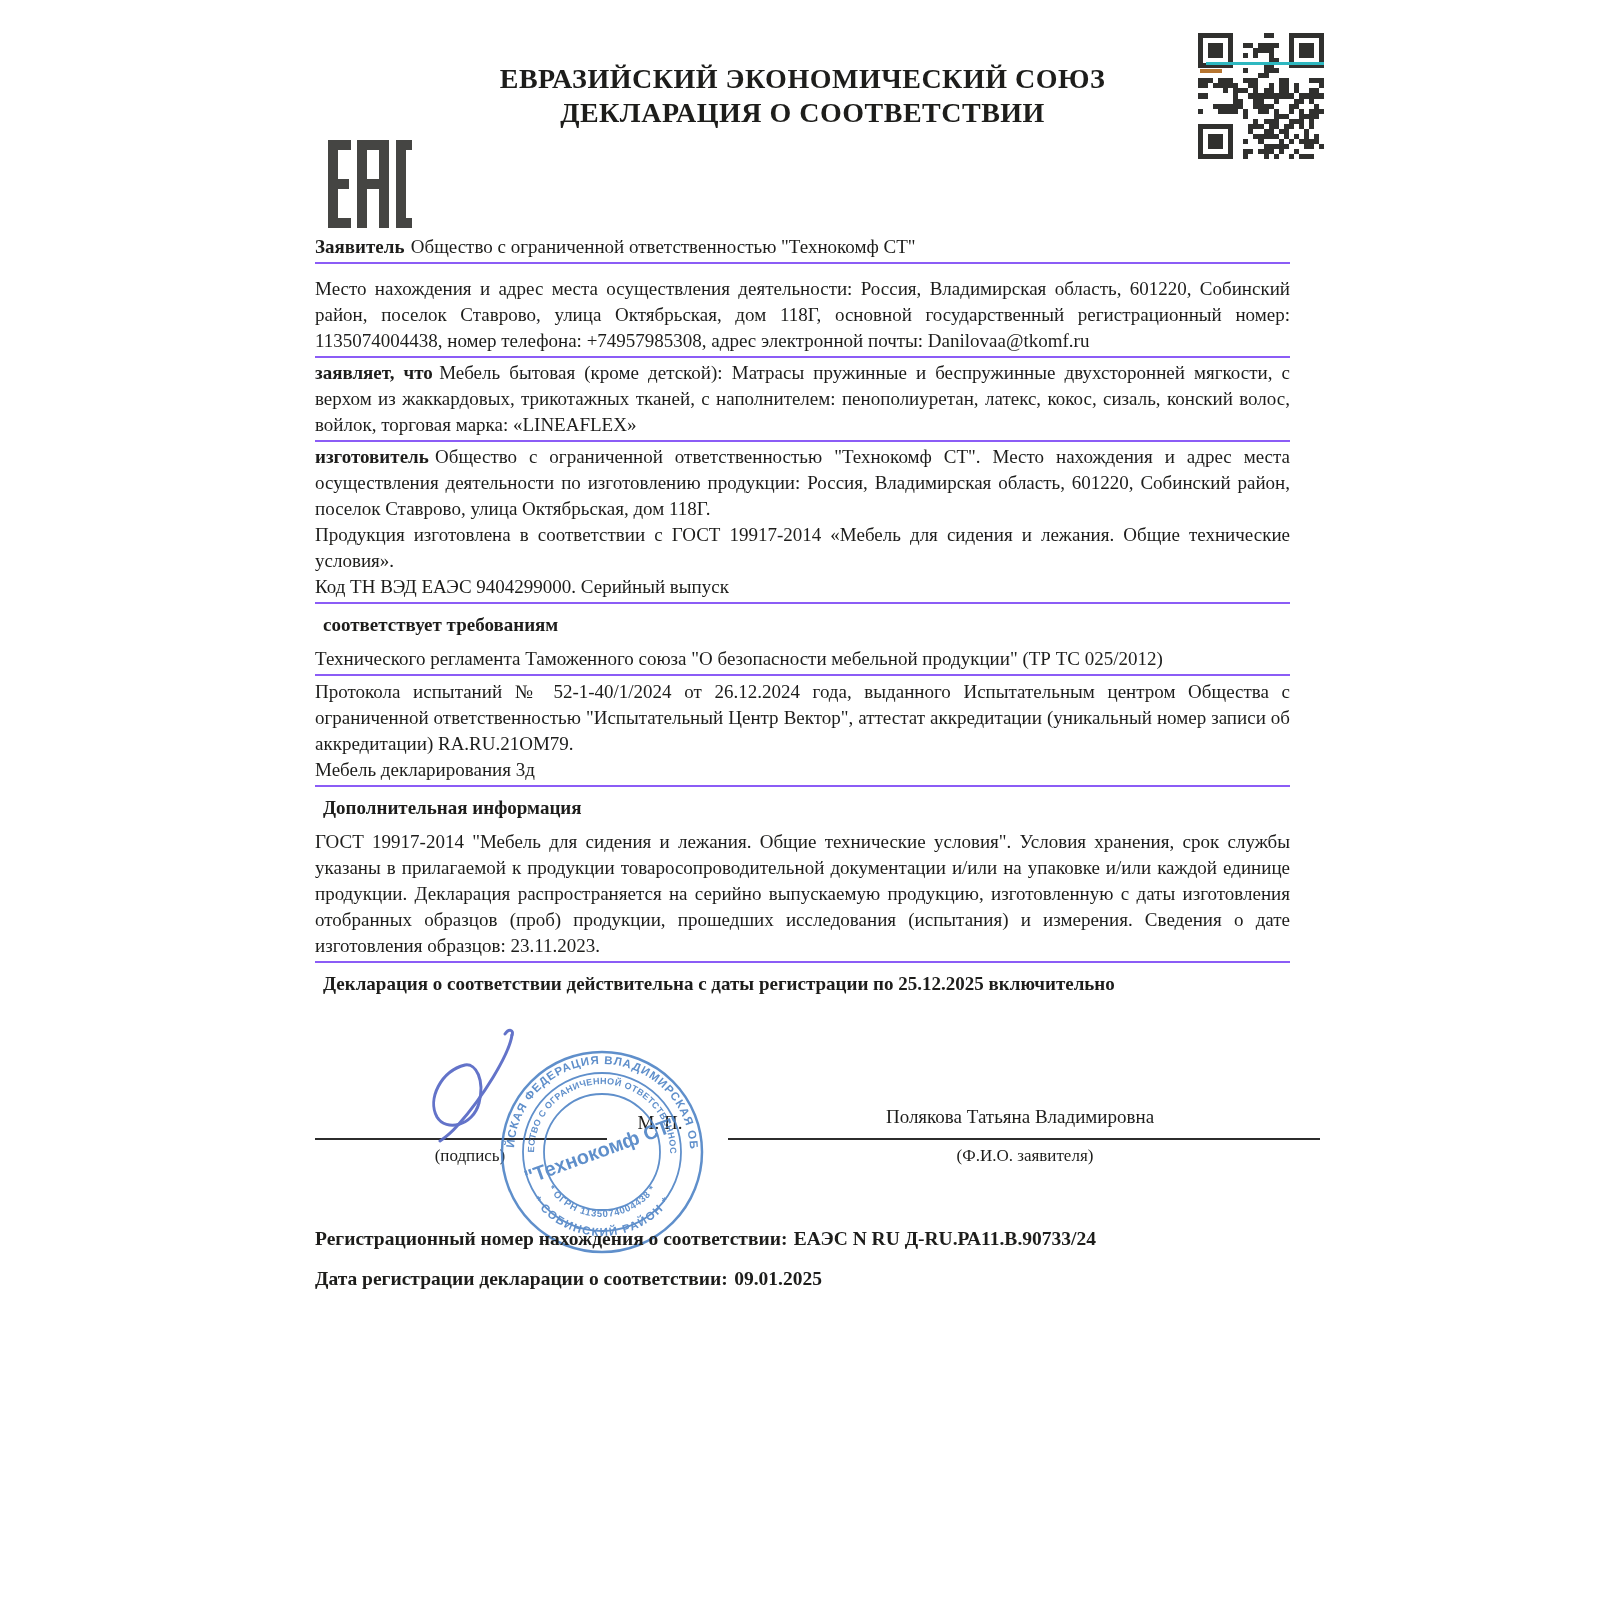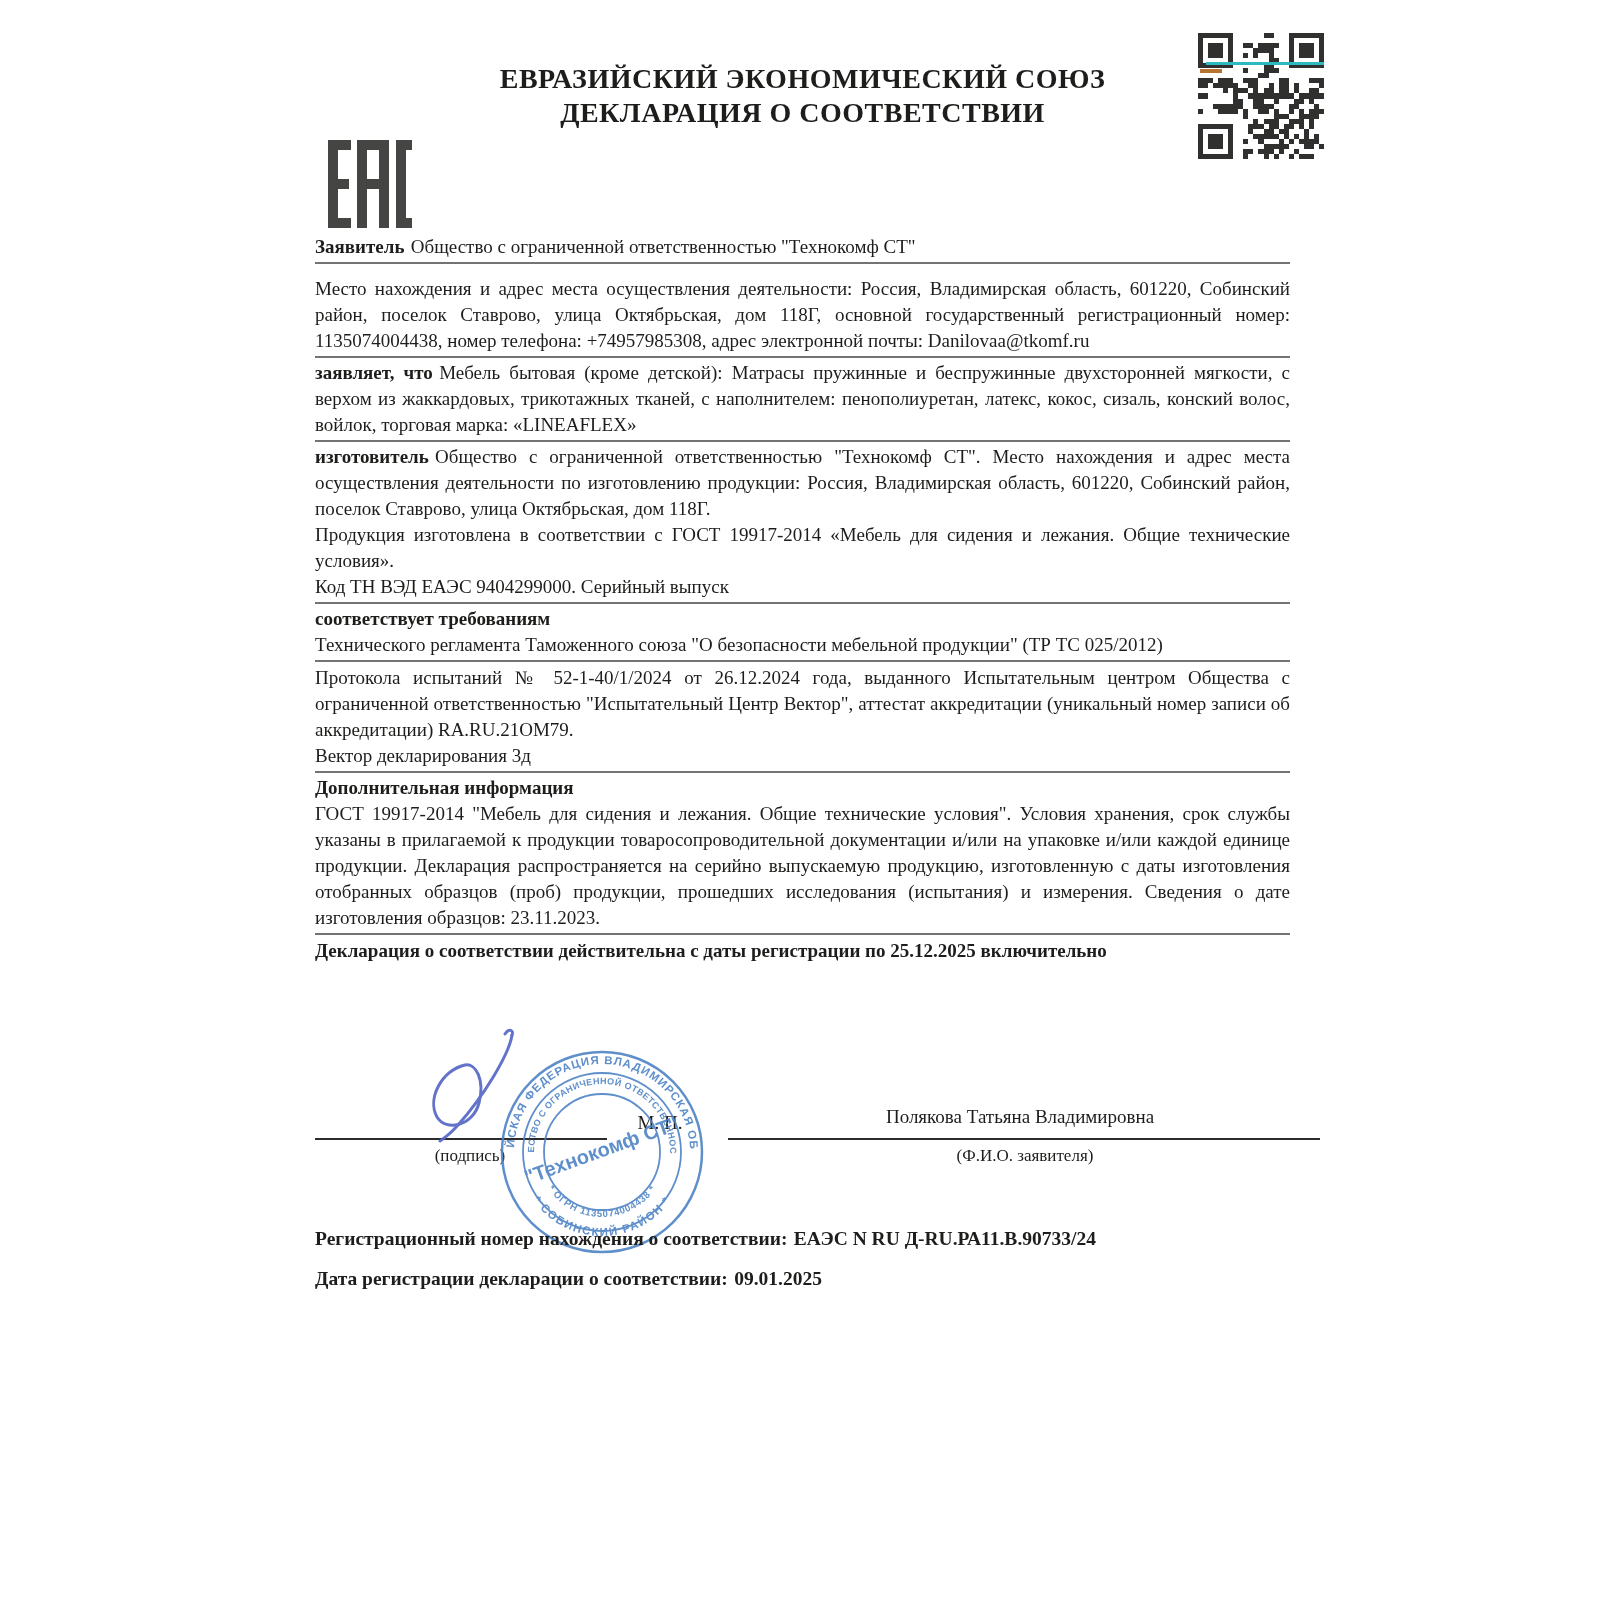--- a/index.html
+++ b/index.html
@@ -1,24 +1,24 @@
 <!DOCTYPE html>
 <html><head>
 <meta charset="utf-8">
 <style>
   html,body{margin:0;padding:0;background:#fff;}
   body{width:1600px;height:1600px;position:relative;overflow:hidden;
        font-family:"Liberation Serif",serif;color:#1d1d1b;}
   .content{position:absolute;left:315px;top:0;width:975px;font-size:19px;line-height:26px;}
   .doc-title{margin-top:62px;text-align:center;font-weight:bold;font-size:28px;line-height:34px;letter-spacing:.5px;}
-  .sec{border-bottom:2px solid #737373;padding-bottom:2px;}
+  .sec{border-bottom:2px solid #8b5cf6;padding-bottom:2px;}
   .sec.noline{border-bottom:none;}
   .para{text-align:justify;margin:0;}
   .lead b{margin-right:.33em;}
-  .hdr{font-weight:bold;margin:0;}
+  .hdr{font-weight:bold;margin:8px;}
   .hdr.gap{margin-bottom:4px;}
   
   .absline{position:absolute;height:2px;background:#2c2c2c;}
   .abstext{position:absolute;text-align:center;}
   .small{font-size:17px;}
   .reg-row{position:absolute;left:315px;font-weight:bold;font-size:19.5px;white-space:nowrap;}
   .reg-row b{margin-right:.33em;}
   
   .eac{position:absolute;left:328px;top:140px;width:84px;height:88px;}
   
@@ -280,21 +280,21 @@
     <p class="para">Код ТН ВЭД ЕАЭС 9404299000. Серийный выпуск</p>
   </div>
 
   <div class="sec" style="margin-top:2px;">
     <p class="hdr">соответствует требованиям</p>
     <p class="para">Технического регламента Таможенного союза "О безопасности мебельной продукции" (ТР ТС 025/2012)</p>
   </div>
 
   <div class="sec" style="margin-top:3px;">
     <p class="para">Протокола испытаний № 52-1-40/1/2024 от 26.12.2024 года, выданного Испытательным центром Общества с ограниченной ответственностью "Испытательный Центр Вектор", аттестат аккредитации (уникальный номер записи об аккредитации) RA.RU.21ОМ79.</p>
-    <p class="para">Вектор декларирования 3д</p>
+    <p class="para">Мебель декларирования 3д</p>
   </div>
 
   <div class="sec" style="margin-top:2px;">
     <p class="hdr">Дополнительная информация</p>
     <p class="para">ГОСТ 19917-2014 "Мебель для сидения и лежания. Общие технические условия". Условия хранения, срок службы указаны в прилагаемой к продукции товаросопроводительной документации и/или на упаковке и/или каждой единице продукции. Декларация распространяется на серийно выпускаемую продукцию, изготовленную с даты изготовления отобранных образцов (проб) продукции, прошедших исследования (испытания) и измерения. Сведения о дате изготовления образцов: 23.11.2023.</p>
   </div>
 
   <div class="sec noline" style="margin-top:3px;">
     <p class="hdr">Декларация о соответствии действительна с даты регистрации по 25.12.2025 включительно</p>
   </div>

